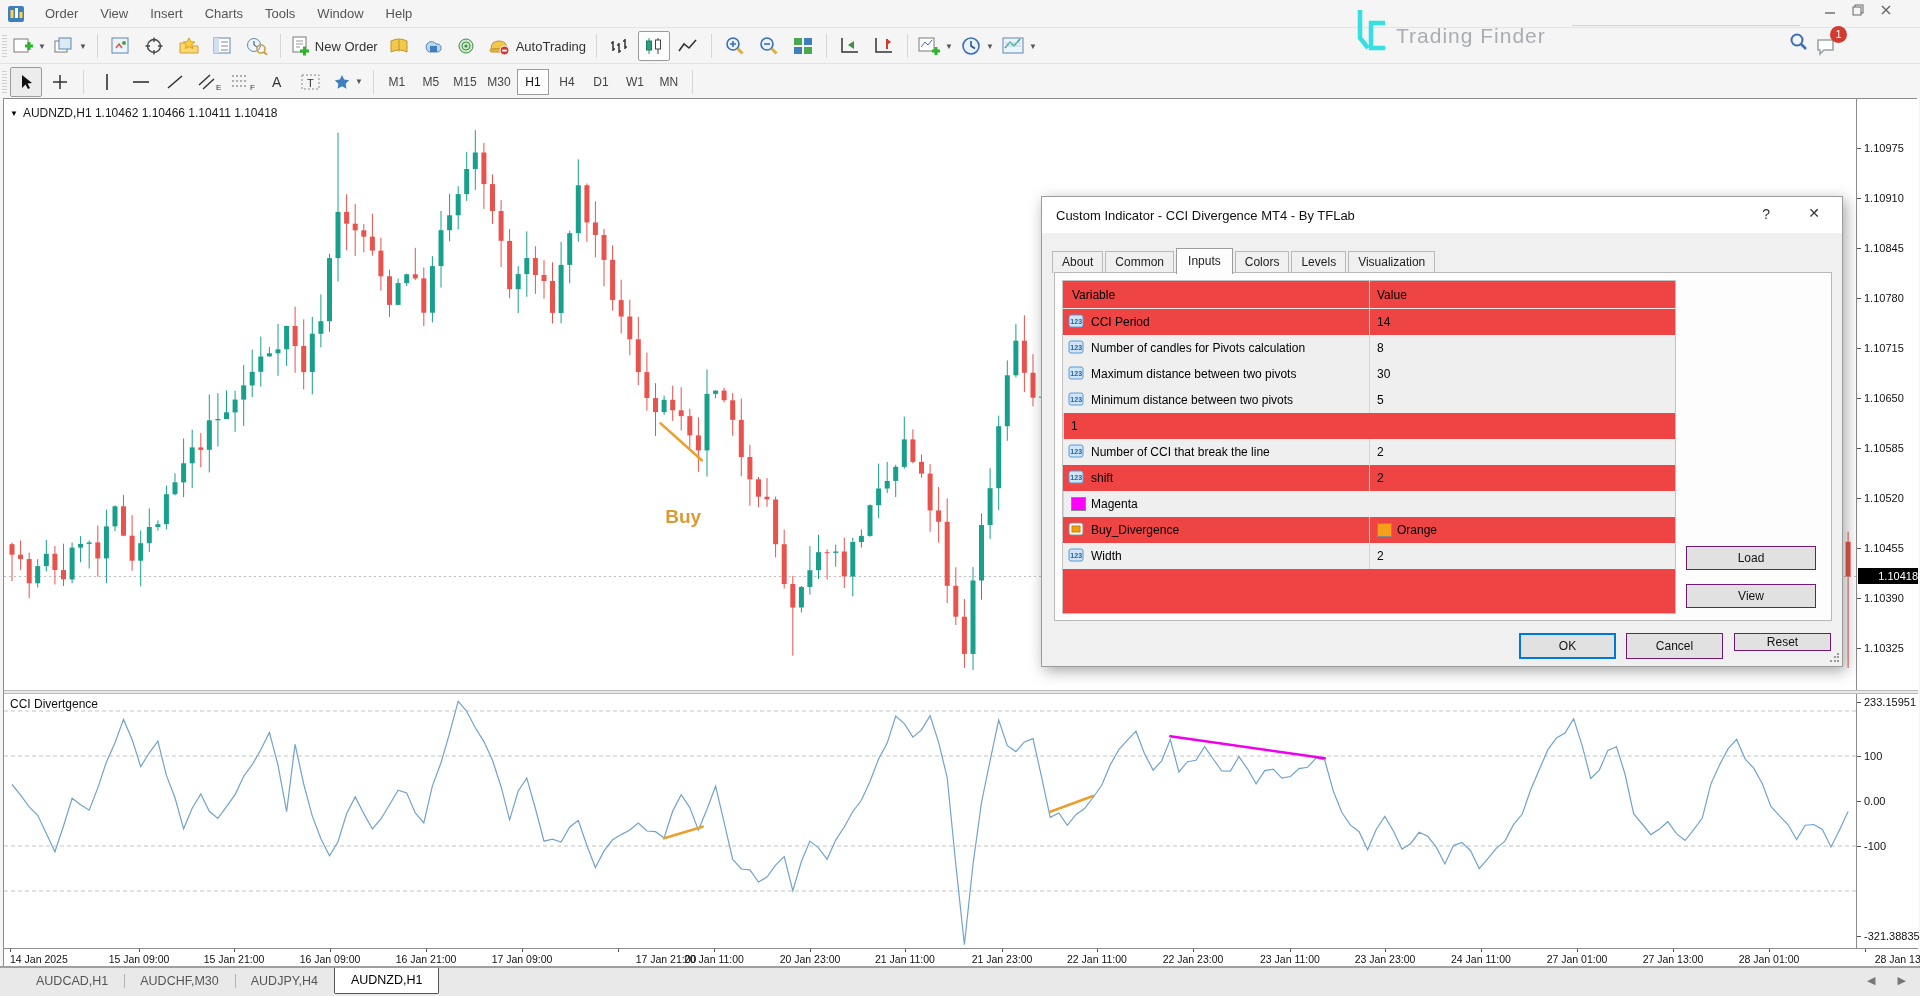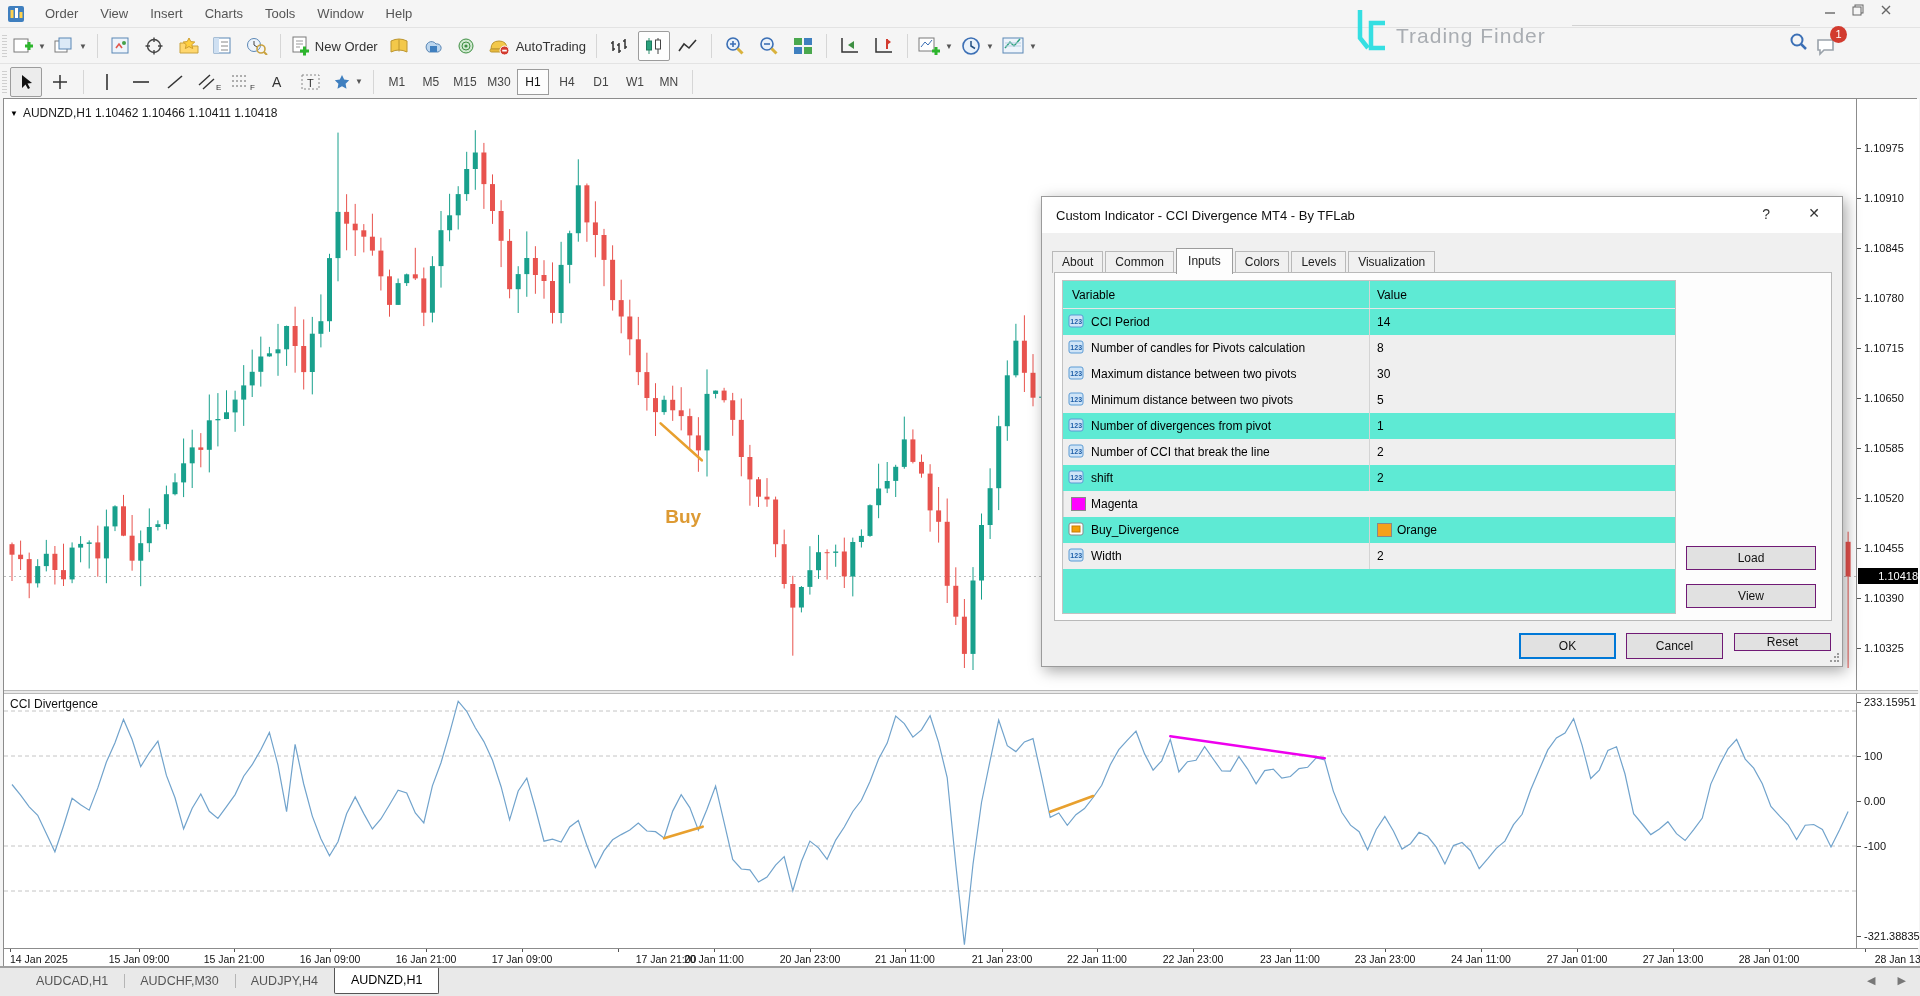--- a/index.html
+++ b/index.html
@@ -56,21 +56,21 @@
   
   .dialog{position:absolute;left:1041px;top:196px;width:802px;height:471px;background:#f0f0f0;border:1px solid #9b9b9b;box-shadow:3px 4px 14px rgba(0,0,0,.35);box-sizing:border-box;}
   .dlg-title{position:absolute;left:0;top:0;width:100%;height:36px;background:#fff;display:flex;align-items:center;}
   .dlg-title .txt{margin-left:14px;font-size:13px;color:#111;}
   .dlg-help{position:absolute;right:72px;top:9px;font-size:14px;color:#333;}
   .dlg-close{position:absolute;right:22px;top:8px;font-size:14px;color:#333;}
   .dlg-tabs{position:absolute;left:10px;top:50px;display:flex;align-items:flex-end;height:25px;}
   .dtab{padding:3px 9px 4px;font-size:12px;color:#222;border:1px solid #b9b9b9;border-bottom:none;background:#f0f0f0;margin-right:2px;position:relative;top:1px;}
   .dtab.active{background:#fdfdfd;padding:5px 11px 6px;top:2px;z-index:3;border-color:#9c9c9c;}
   .dlg-page{position:absolute;left:12px;top:75px;width:778px;height:349px;background:#fdfdfd;border:1px solid #b9b9b9;box-sizing:border-box;}
-  .ptable{position:absolute;left:7px;top:7px;width:614px;height:334px;border:1px solid #c2c2c2;background:#5eead4;box-sizing:border-box;overflow:hidden;}
+  .ptable{position:absolute;left:7px;top:7px;width:614px;height:334px;border:1px solid #c2c2c2;background:#ef4444;box-sizing:border-box;overflow:hidden;}
   .prow{display:grid;grid-template-columns:306px 1fr;height:26px;align-items:center;font-size:12px;color:#000;}
   .prow.head{height:27px;border-bottom:1px solid #e6e6e6;}
   .prow.shaded{background:#efefef;}
   .prow .c1{display:flex;align-items:center;gap:6px;padding-left:5px;height:100%;}
   .prow .c2{border-left:1px solid #d4d4d4;height:100%;display:flex;align-items:center;padding-left:7px;gap:5px;}
   .prow.head .c1{padding-left:9px;}
   .swatch{width:13px;height:12px;display:inline-block;border:1px solid #888;}
   .btn{position:absolute;height:24px;background:#e1e1e1;border:1px solid #701a75;font-size:12px;color:#111;display:flex;align-items:center;justify-content:center;box-sizing:border-box;}
   .btn.primary{border:2px solid #0078d7;}
   .dlg-grip{position:absolute;right:3px;bottom:3px;width:10px;height:10px;
@@ -968,27 +968,20 @@
                   <rect x="1" y="1" width="14" height="12" rx="2" fill="#cfe4f7" stroke="#5b9bd5"></rect>
                   <text x="8.2" y="10" font-size="7" fill="#1f5fa8" text-anchor="middle" font-weight="bold">123</text>
                 </svg></span>
               <span>Minimum distance between two pivots</span>
             </div>
             <div class="c2">
               <span>5</span>
             </div>
           </div>
           <div class="prow">
-            <div class="c1">
-              <span><svg width="17" height="14">
-                  <rect x="1" y="1" width="14" height="12" rx="2" fill="#cfe4f7" stroke="#5b9bd5"></rect>
-                  <text x="8.2" y="10" font-size="7" fill="#1f5fa8" text-anchor="middle" font-weight="bold">123</text>
-                </svg></span>
-              <span>Number of divergences from pivot</span>
-            </div>
             <div class="c2">
               <span>1</span>
             </div>
           </div>
           <div class="prow shaded">
             <div class="c1">
               <span><svg width="17" height="14">
                   <rect x="1" y="1" width="14" height="12" rx="2" fill="#cfe4f7" stroke="#5b9bd5"></rect>
                   <text x="8.2" y="10" font-size="7" fill="#1f5fa8" text-anchor="middle" font-weight="bold">123</text>
                 </svg></span>

